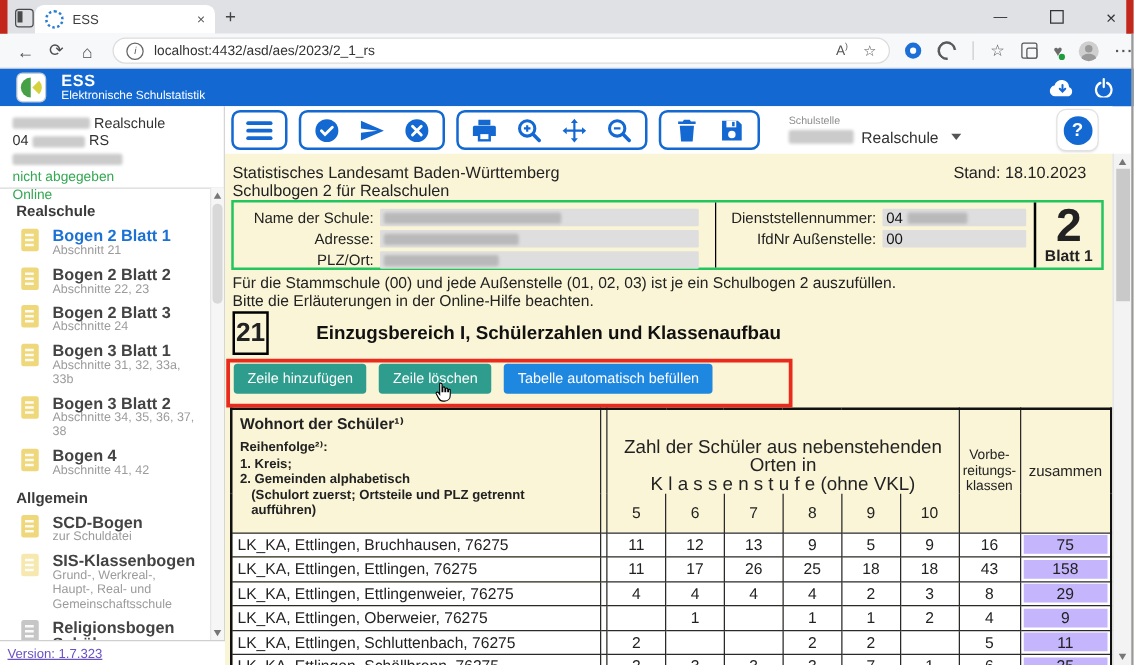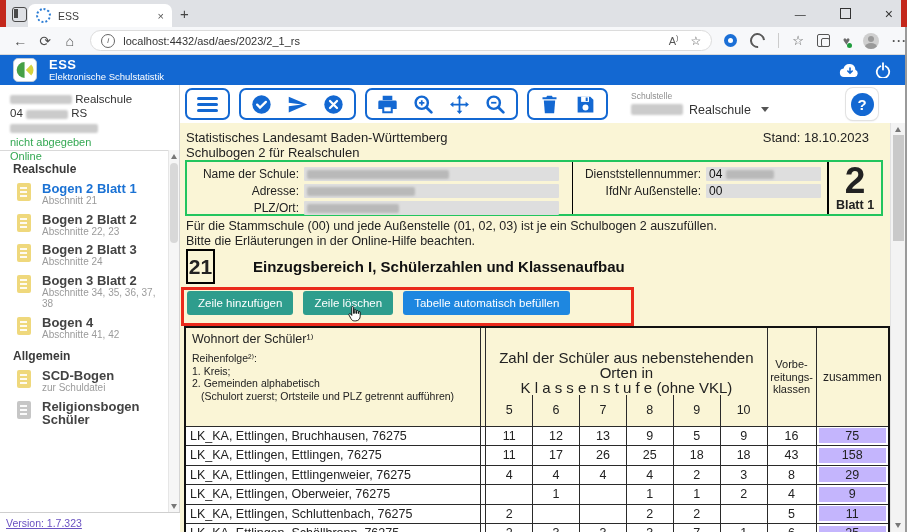--- a/index.html
+++ b/index.html
@@ -103,21 +103,21 @@
   .btnrow{position:absolute;left:7px;top:168px;display:flex;gap:10px}
   .btn{border:none;border-radius:3px;color:#fff;font-size:11.5px;padding:6px 11px;font-family:inherit;cursor:pointer}
   .btn-teal{background:#2e9d8d}.btn-blue{background:#1e87e0}
   .red-box{position:absolute;left:1px;top:164px;width:447px;height:33px;border:3px solid #ea2a1c;z-index:4;pointer-events:none}
   .cursor{position:absolute;left:167px;top:182px;z-index:5}
   
   .tablewrap{position:absolute;left:4px;top:203px}
   table{border-collapse:collapse;border:2px solid #111;table-layout:fixed}
   th,td{border:1px solid #2a2a2a;box-sizing:border-box;padding:0;background:#fff}
   thead th{background:#faf5d6}
-  .th-wohnort{text-align:left;font-weight:normal;vertical-align:top;padding:3px 6px}
+  .th-wohnort{text-align:left;font-weight:bold;vertical-align:top;padding:3px 6px}
   .wh1{font-size:12.5px;margin-bottom:6px}
   .wh2{font-size:10.5px;line-height:12.5px}
   .wh2.indent{padding-left:9px}
   .th-spacer{width:5px}
   td.spacer{background:#fff}
   .th-klassen{border-bottom:none;font-weight:normal;font-size:15px;vertical-align:top;padding-top:22px;line-height:15px}
   .th-grade{border-top:none;font-weight:normal;font-size:12.5px;height:31px;vertical-align:middle;text-align:center}
   .th-vorb{font-weight:normal;font-size:11px;line-height:12.5px;text-align:center}
   .th-zusammen{font-weight:normal;font-size:12px;text-align:center}
   td{height:19.5px;font-size:12.5px}
@@ -229,37 +229,51 @@
       <div class="nav-item">
         <div class="doc doc-yellow"></div>
         <div class="nav-text">
           <div class="nav-title">Bogen 2 Blatt 3</div>
           <div class="nav-sub">Abschnitte 24</div>
         </div>
       </div>
       <div class="nav-item">
         <div class="doc doc-yellow"></div>
         <div class="nav-text">
+          <div class="nav-title">Bogen 3 Blatt 1</div>
+          <div class="nav-sub">Abschnitte 31, 32, 33a, 33b</div>
+        </div>
+      </div>
+      <div class="nav-item">
+        <div class="doc doc-yellow"></div>
+        <div class="nav-text">
           <div class="nav-title">Bogen 3 Blatt 2</div>
           <div class="nav-sub">Abschnitte 34, 35, 36, 37, 38</div>
         </div>
       </div>
       <div class="nav-item">
         <div class="doc doc-yellow"></div>
         <div class="nav-text">
           <div class="nav-title">Bogen 4</div>
           <div class="nav-sub">Abschnitte 41, 42</div>
         </div>
       </div>
       <div class="nav-section-label">Allgemein</div>
       <div class="nav-item">
         <div class="doc doc-yellow"></div>
         <div class="nav-text">
           <div class="nav-title">SCD-Bogen</div>
           <div class="nav-sub">zur Schuldatei</div>
+        </div>
+      </div>
+      <div class="nav-item">
+        <div class="doc doc-pale"></div>
+        <div class="nav-text">
+          <div class="nav-title">SIS-Klassenbogen</div>
+          <div class="nav-sub">Grund-, Werkreal-, Haupt-, Real- und Gemeinschaftsschule</div>
         </div>
       </div>
       <div class="nav-item">
         <div class="doc doc-gray"></div>
         <div class="nav-text">
           <div class="nav-title">Religionsbogen Schüler</div>
         </div>
       </div>
     </div>
   <div class="side-scroll">

